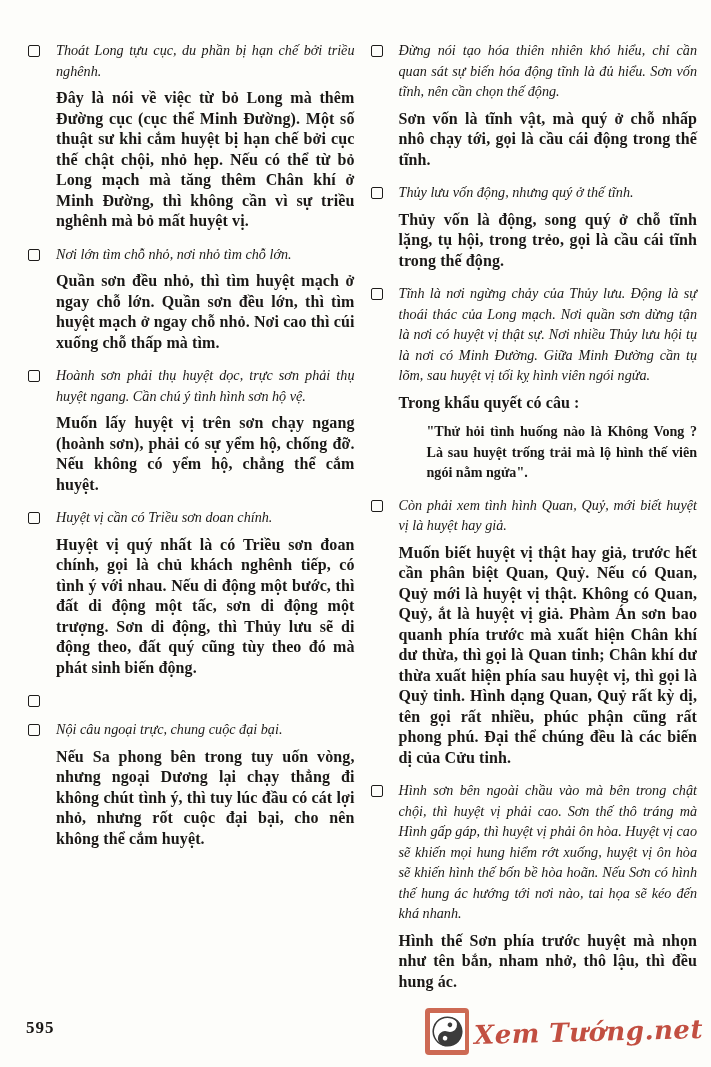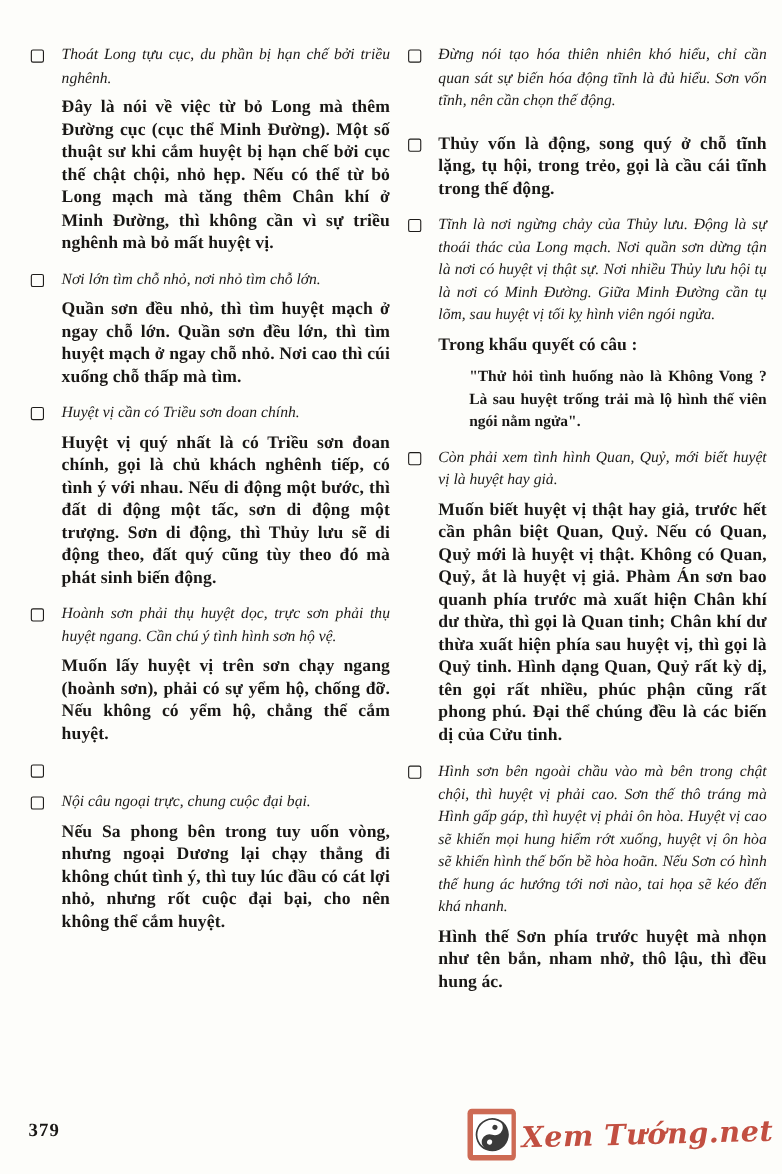--- a/index.html
+++ b/index.html
@@ -109,55 +109,57 @@
       <div class="entry">
         <span class="bullet"></span>
         <div class="entry-body">
           <p class="heading">Nơi lớn tìm chỗ nhỏ, nơi nhỏ tìm chỗ lớn.</p>
           <p class="para">Quần sơn đều nhỏ, thì tìm huyệt mạch ở ngay chỗ lớn. Quần sơn đều lớn, thì tìm huyệt mạch ở ngay chỗ nhỏ. Nơi cao thì cúi xuống chỗ thấp mà tìm.</p>
         </div>
       </div>
       <div class="entry">
         <span class="bullet"></span>
         <div class="entry-body">
+          <p class="heading">Hoành sơn phải thụ huyệt dọc, trực sơn phải thụ huyệt ngang. Cần chú ý tình hình sơn hộ vệ.</p>
+          <p class="para">Muốn lấy huyệt vị trên sơn chạy ngang (hoành sơn), phải có sự yểm hộ, chống đỡ. Nếu không có yểm hộ, chẳng thể cắm huyệt.</p>
+        </div>
+      </div>
+      <div class="entry">
+        <span class="bullet"></span>
+        <div class="entry-body">
           <p class="heading">Huyệt vị cần có Triều sơn doan chính.</p>
           <p class="para">Huyệt vị quý nhất là có Triều sơn đoan chính, gọi là chủ khách nghênh tiếp, có tình ý với nhau. Nếu di động một bước, thì đất di động một tấc, sơn di động một trượng. Sơn di động, thì Thủy lưu sẽ di động theo, đất quý cũng tùy theo đó mà phát sinh biến động.</p>
         </div>
       </div>
       <div class="entry">
         <span class="bullet"></span>
         <div class="entry-body">
-          <p class="heading">Hoành sơn phải thụ huyệt dọc, trực sơn phải thụ huyệt ngang. Cần chú ý tình hình sơn hộ vệ.</p>
-          <p class="para">Muốn lấy huyệt vị trên sơn chạy ngang (hoành sơn), phải có sự yểm hộ, chống đỡ. Nếu không có yểm hộ, chẳng thể cắm huyệt.</p>
-        </div>
-      </div>
-      <div class="entry">
-        <span class="bullet"></span>
-        <div class="entry-body">
         </div>
       </div>
       <div class="entry">
         <span class="bullet"></span>
         <div class="entry-body">
           <p class="heading">Nội câu ngoại trực, chung cuộc đại bại.</p>
           <p class="para">Nếu Sa phong bên trong tuy uốn vòng, nhưng ngoại Dương lại chạy thẳng đi không chút tình ý, thì tuy lúc đầu có cát lợi nhỏ, nhưng rốt cuộc đại bại, cho nên không thể cắm huyệt.</p>
         </div>
       </div>
     </div>
 
     <div class="col">
       <div class="entry">
         <span class="bullet"></span>
         <div class="entry-body">
           <p class="heading">Đừng nói tạo hóa thiên nhiên khó hiểu, chỉ cần quan sát sự biến hóa động tĩnh là đủ hiểu. Sơn vốn tĩnh, nên cần chọn thế động.</p>
-        </div>
-      </div>
-      <div class="entry">
-        <span class="bullet"></span>
-        <div class="entry-body">
+          <p class="para">Sơn vốn là tĩnh vật, mà quý ở chỗ nhấp nhô chạy tới, gọi là cầu cái động trong thế tĩnh.</p>
+        </div>
+      </div>
+      <div class="entry">
+        <span class="bullet"></span>
+        <div class="entry-body">
+          <p class="heading">Thủy lưu vốn động, nhưng quý ở thế tĩnh.</p>
           <p class="para">Thủy vốn là động, song quý ở chỗ tĩnh lặng, tụ hội, trong trẻo, gọi là cầu cái tĩnh trong thế động.</p>
         </div>
       </div>
       <div class="entry">
         <span class="bullet"></span>
         <div class="entry-body">
           <p class="heading">Tĩnh là nơi ngừng chảy của Thủy lưu. Động là sự thoái thác của Long mạch. Nơi quần sơn dừng tận là nơi có huyệt vị thật sự. Nơi nhiều Thủy lưu hội tụ là nơi có Minh Đường. Giữa Minh Đường cần tụ lõm, sau huyệt vị tối kỵ hình viên ngói ngửa.</p>
           <p class="para">Trong khẩu quyết có câu :</p>
           <p class="quote">"Thử hỏi tình huống nào là Không Vong ? Là sau huyệt trống trải mà lộ hình thế viên ngói nằm ngửa".</p>
         </div>
@@ -173,21 +175,21 @@
         <span class="bullet"></span>
         <div class="entry-body">
           <p class="heading">Hình sơn bên ngoài chầu vào mà bên trong chật chội, thì huyệt vị phải cao. Sơn thế thô tráng mà Hình gấp gáp, thì huyệt vị phải ôn hòa. Huyệt vị cao sẽ khiến mọi hung hiểm rớt xuống, huyệt vị ôn hòa sẽ khiến hình thế bốn bề hòa hoãn. Nếu Sơn có hình thế hung ác hướng tới nơi nào, tai họa sẽ kéo đến khá nhanh.</p>
           <p class="para">Hình thế Sơn phía trước huyệt mà nhọn như tên bắn, nham nhở, thô lậu, thì đều hung ác.</p>
         </div>
       </div>
     </div>
 
   </div>
 
-  <div class="page-number">379</div>
+  <div class="page-number">595</div>
 
   <div class="watermark">
     <span class="yy-frame">
       <span class="yy-inner">
         <svg width="31" height="31" viewBox="0 0 100 100" transform="rotate(20)">
           <circle cx="50" cy="50" r="46" fill="#ffffff" stroke="#3b3b3b" stroke-width="5"></circle>
           <path fill="#3b3b3b" d="M50 4 A46 46 0 0 1 50 96 A23 23 0 0 1 50 50 A23 23 0 0 0 50 4 Z"></path>
           <circle cx="50" cy="27" r="7.5" fill="#3b3b3b"></circle>
           <circle cx="50" cy="73" r="7.5" fill="#ffffff"></circle>
         </svg>

